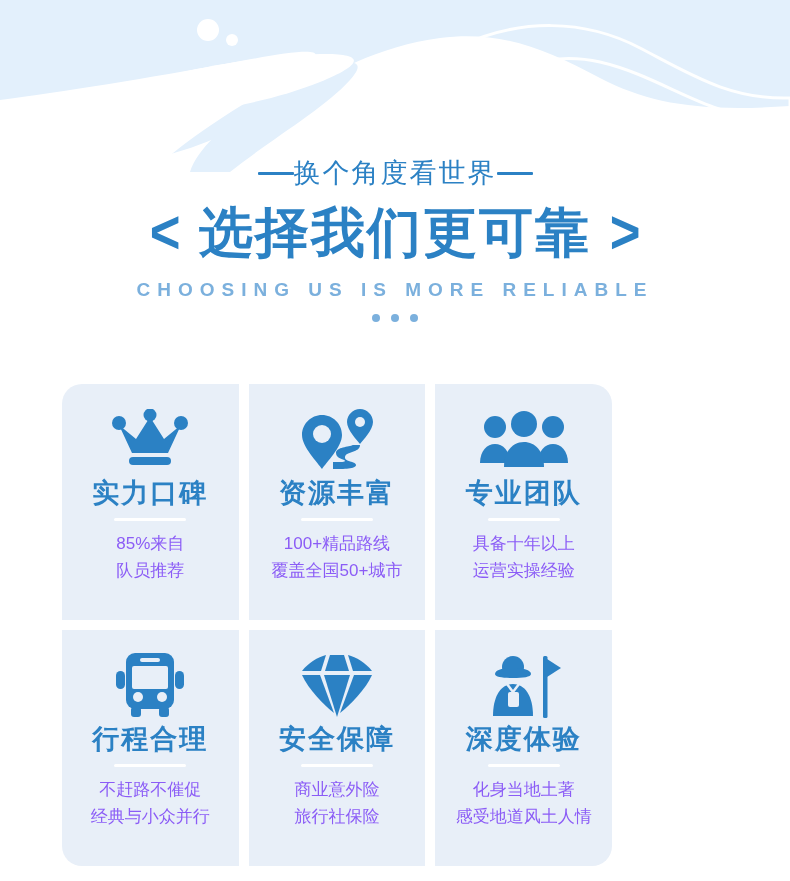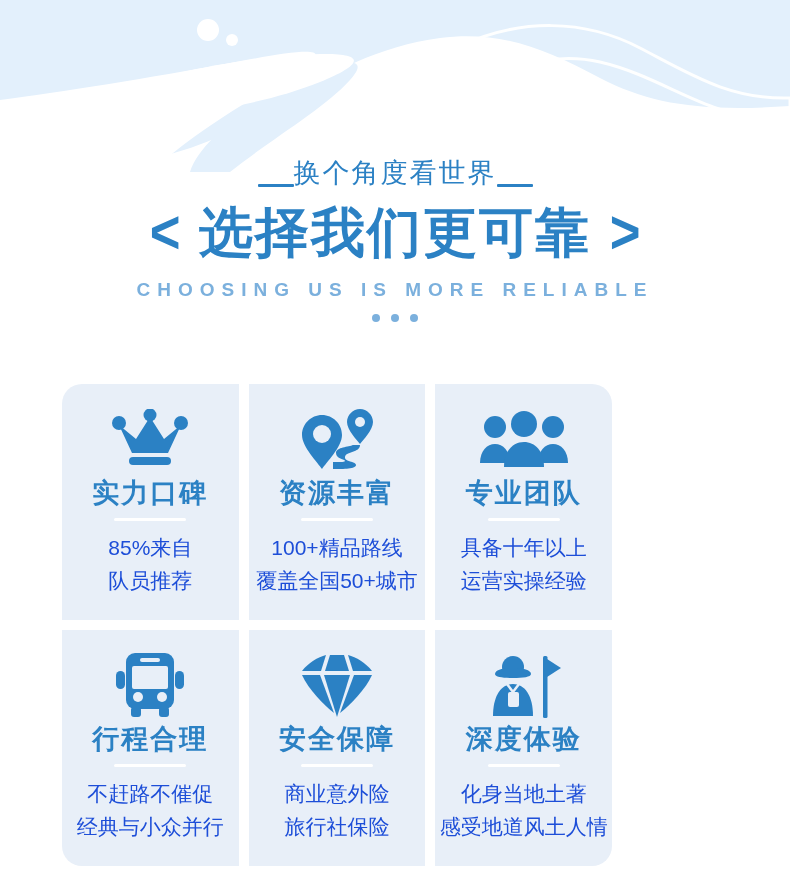--- a/index.html
+++ b/index.html
@@ -13,21 +13,21 @@
   .page{position:relative;width:790px;height:881px;overflow:hidden;background:#fff;}
 
   
   .wave-wrap{position:absolute;top:0;left:0;width:790px;height:175px;overflow:hidden;}
   .wave-wrap svg{display:block;}
 
   
   .header{position:absolute;top:160px;left:0;width:790px;text-align:center;}
 
   .eyebrow{
-    display:flex;align-items:flex-end;justify-content:center;
+    display:flex;align-items:center;justify-content:center;
     color:#2b81c4;font-size:27px;letter-spacing:2px;font-weight:400;
     line-height:1;
   }
   .eyebrow .dash{
     display:inline-block;width:36px;height:3px;background:#2b81c4;border-radius:1px;
   }
   .eyebrow .etext{white-space:nowrap;}
 
   .title-row{
     margin-top:14px;
@@ -78,22 +78,22 @@
 
   .card-title{
     margin-top:4px;
     color:#2b81c4;font-size:27px;font-weight:700;letter-spacing:2px;
     line-height:1.15;white-space:nowrap;
   }
   .divider{
     width:72px;height:3px;background:#ffffff;border-radius:2px;margin-top:9px;
   }
   .desc{
-    margin-top:10px;text-align:center;color:#1d4ed8;
-    font-size:21px;line-height:1.58;white-space:nowrap;
+    margin-top:10px;text-align:center;color:#8b5cf6;
+    font-size:17px;line-height:1.58;white-space:nowrap;
   }
   .desc div{white-space:nowrap;}
 </style>
 </head>
 <body>
 
 <div class="page">
 
   <div class="wave-wrap">
     <svg width="790" height="175" viewBox="0 0 790 175" xmlns="http://www.w3.org/2000/svg">

